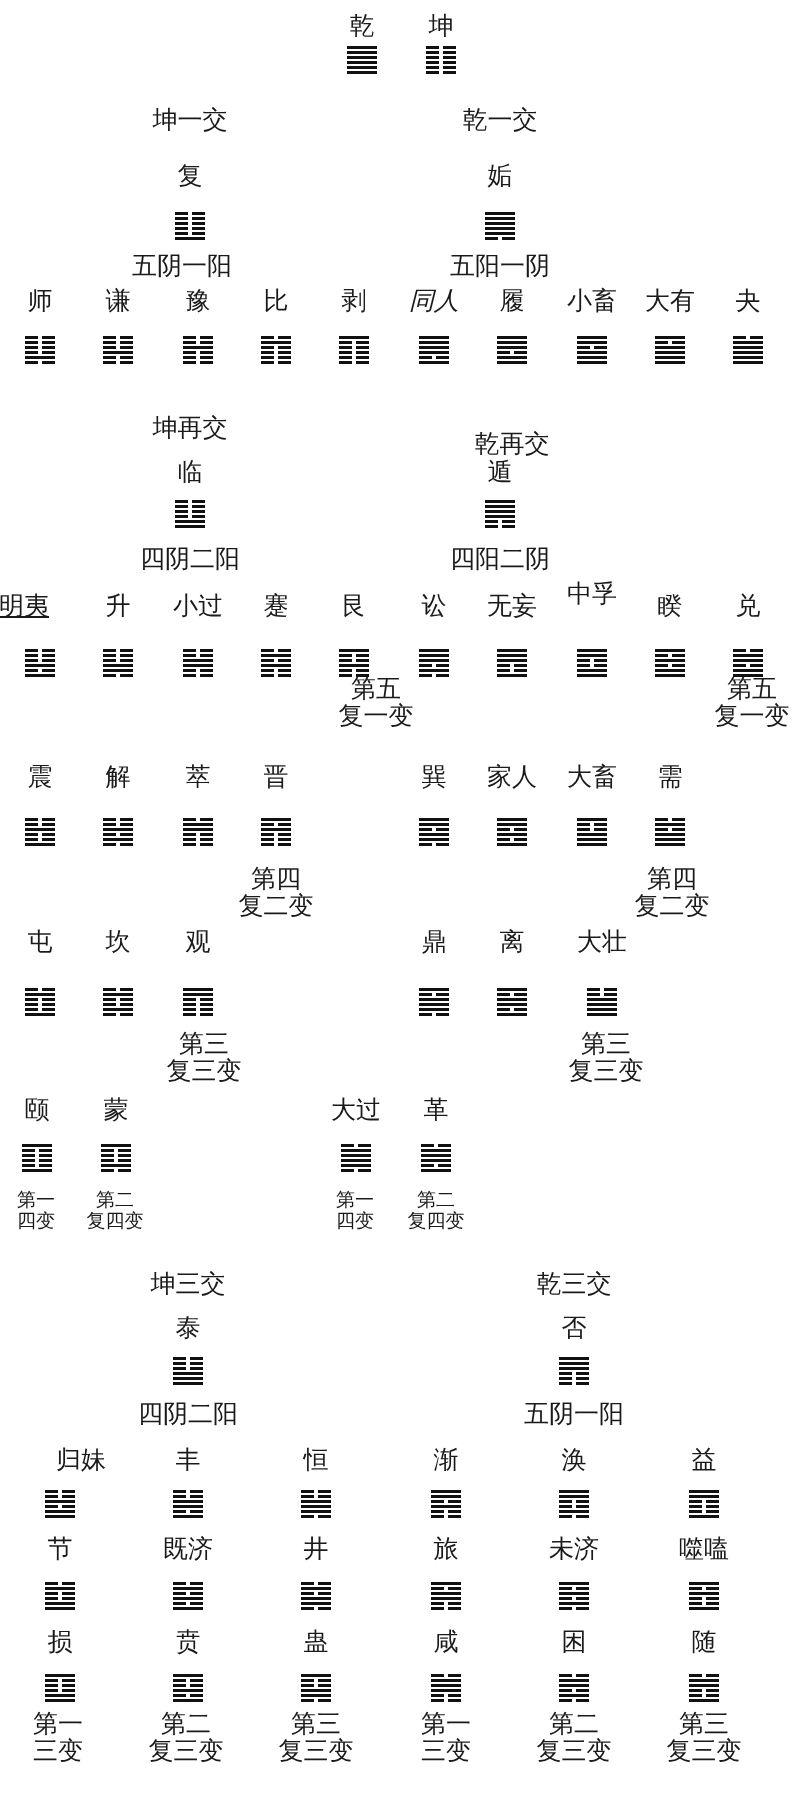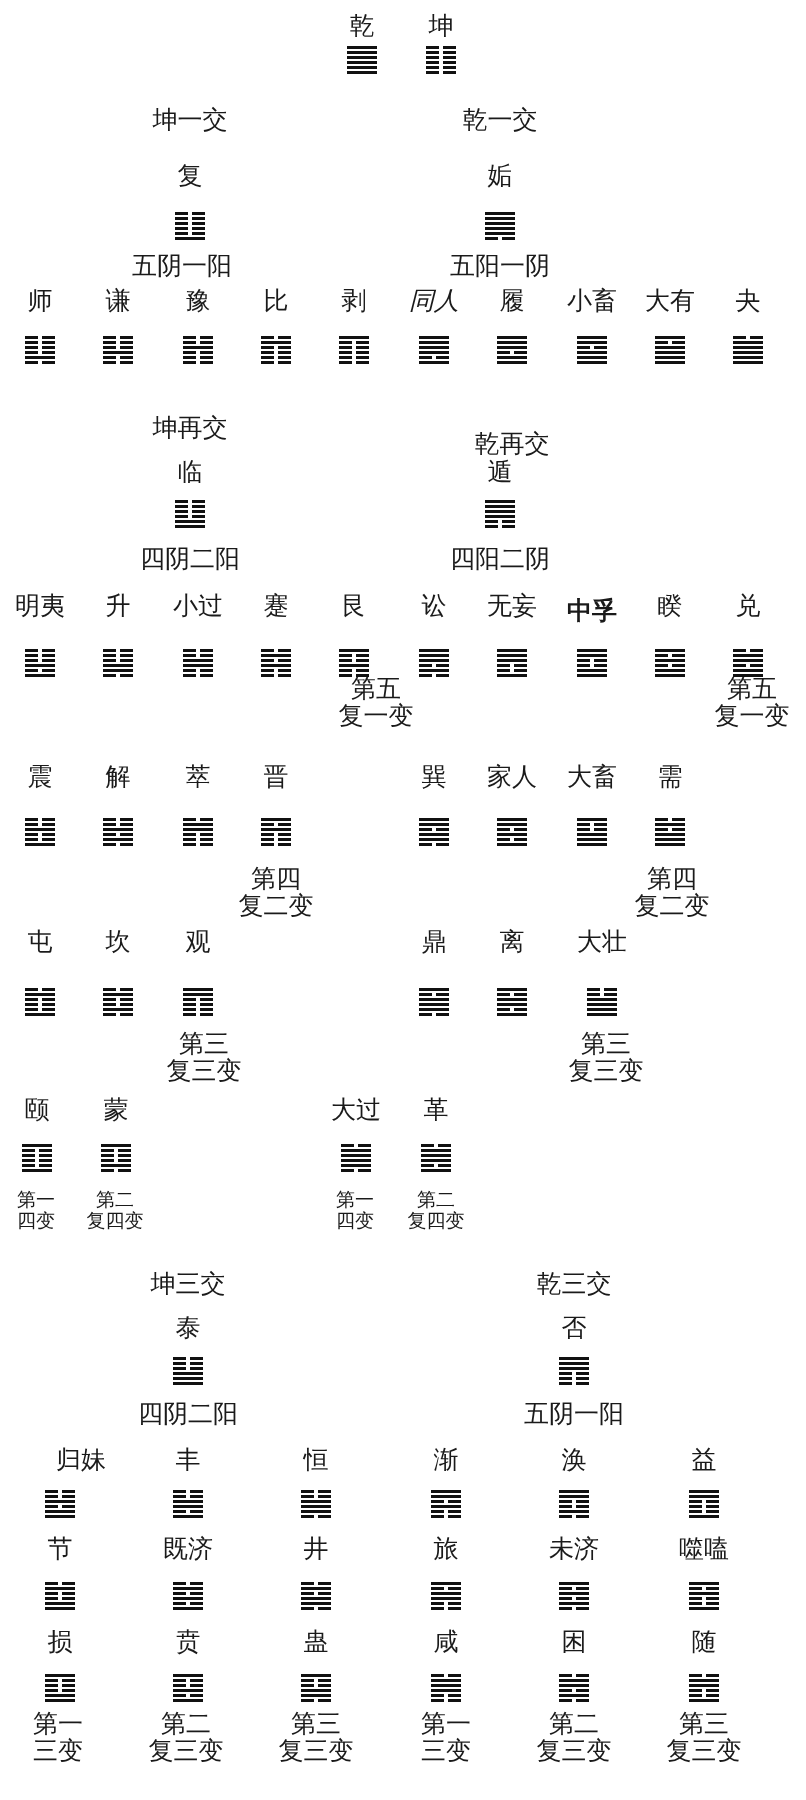--- a/index.html
+++ b/index.html
@@ -407,21 +407,21 @@
         <div class="seg"></div>
       </div>
       <div class="line yang">
         <div class="seg"></div>
       </div>
       <div class="line yang">
         <div class="seg"></div>
       </div>
     </div>
     <div class="lbl" style="left: 500px; top: 545px;">四阳二阴</div>
-    <div class="lbl" style="left: 40px; top: 592px;">明夷</div>
+    <div class="lbl" style="left: 24px; top: 592px; text-decoration: underline;">明夷</div>
     <div class="hex" style="left: 40px; top: 649px;">
       <div class="line yang">
         <div class="seg"></div>
       </div>
       <div class="line yin">
         <div class="seg"></div>
         <div class="seg"></div>
       </div>
       <div class="line yang">
         <div class="seg"></div>
@@ -578,21 +578,21 @@
       <div class="line yang">
         <div class="seg"></div>
       </div>
       <div class="line yang">
         <div class="seg"></div>
       </div>
       <div class="line yang">
         <div class="seg"></div>
       </div>
     </div>
-    <div class="lbl" style="left: 592px; top: 597px; font-weight: bold;">中孚</div>
+    <div class="lbl" style="left: 592px; top: 580px;">中孚</div>
     <div class="hex" style="left: 592px; top: 649px;">
       <div class="line yang">
         <div class="seg"></div>
       </div>
       <div class="line yang">
         <div class="seg"></div>
       </div>
       <div class="line yin">
         <div class="seg"></div>
         <div class="seg"></div>

